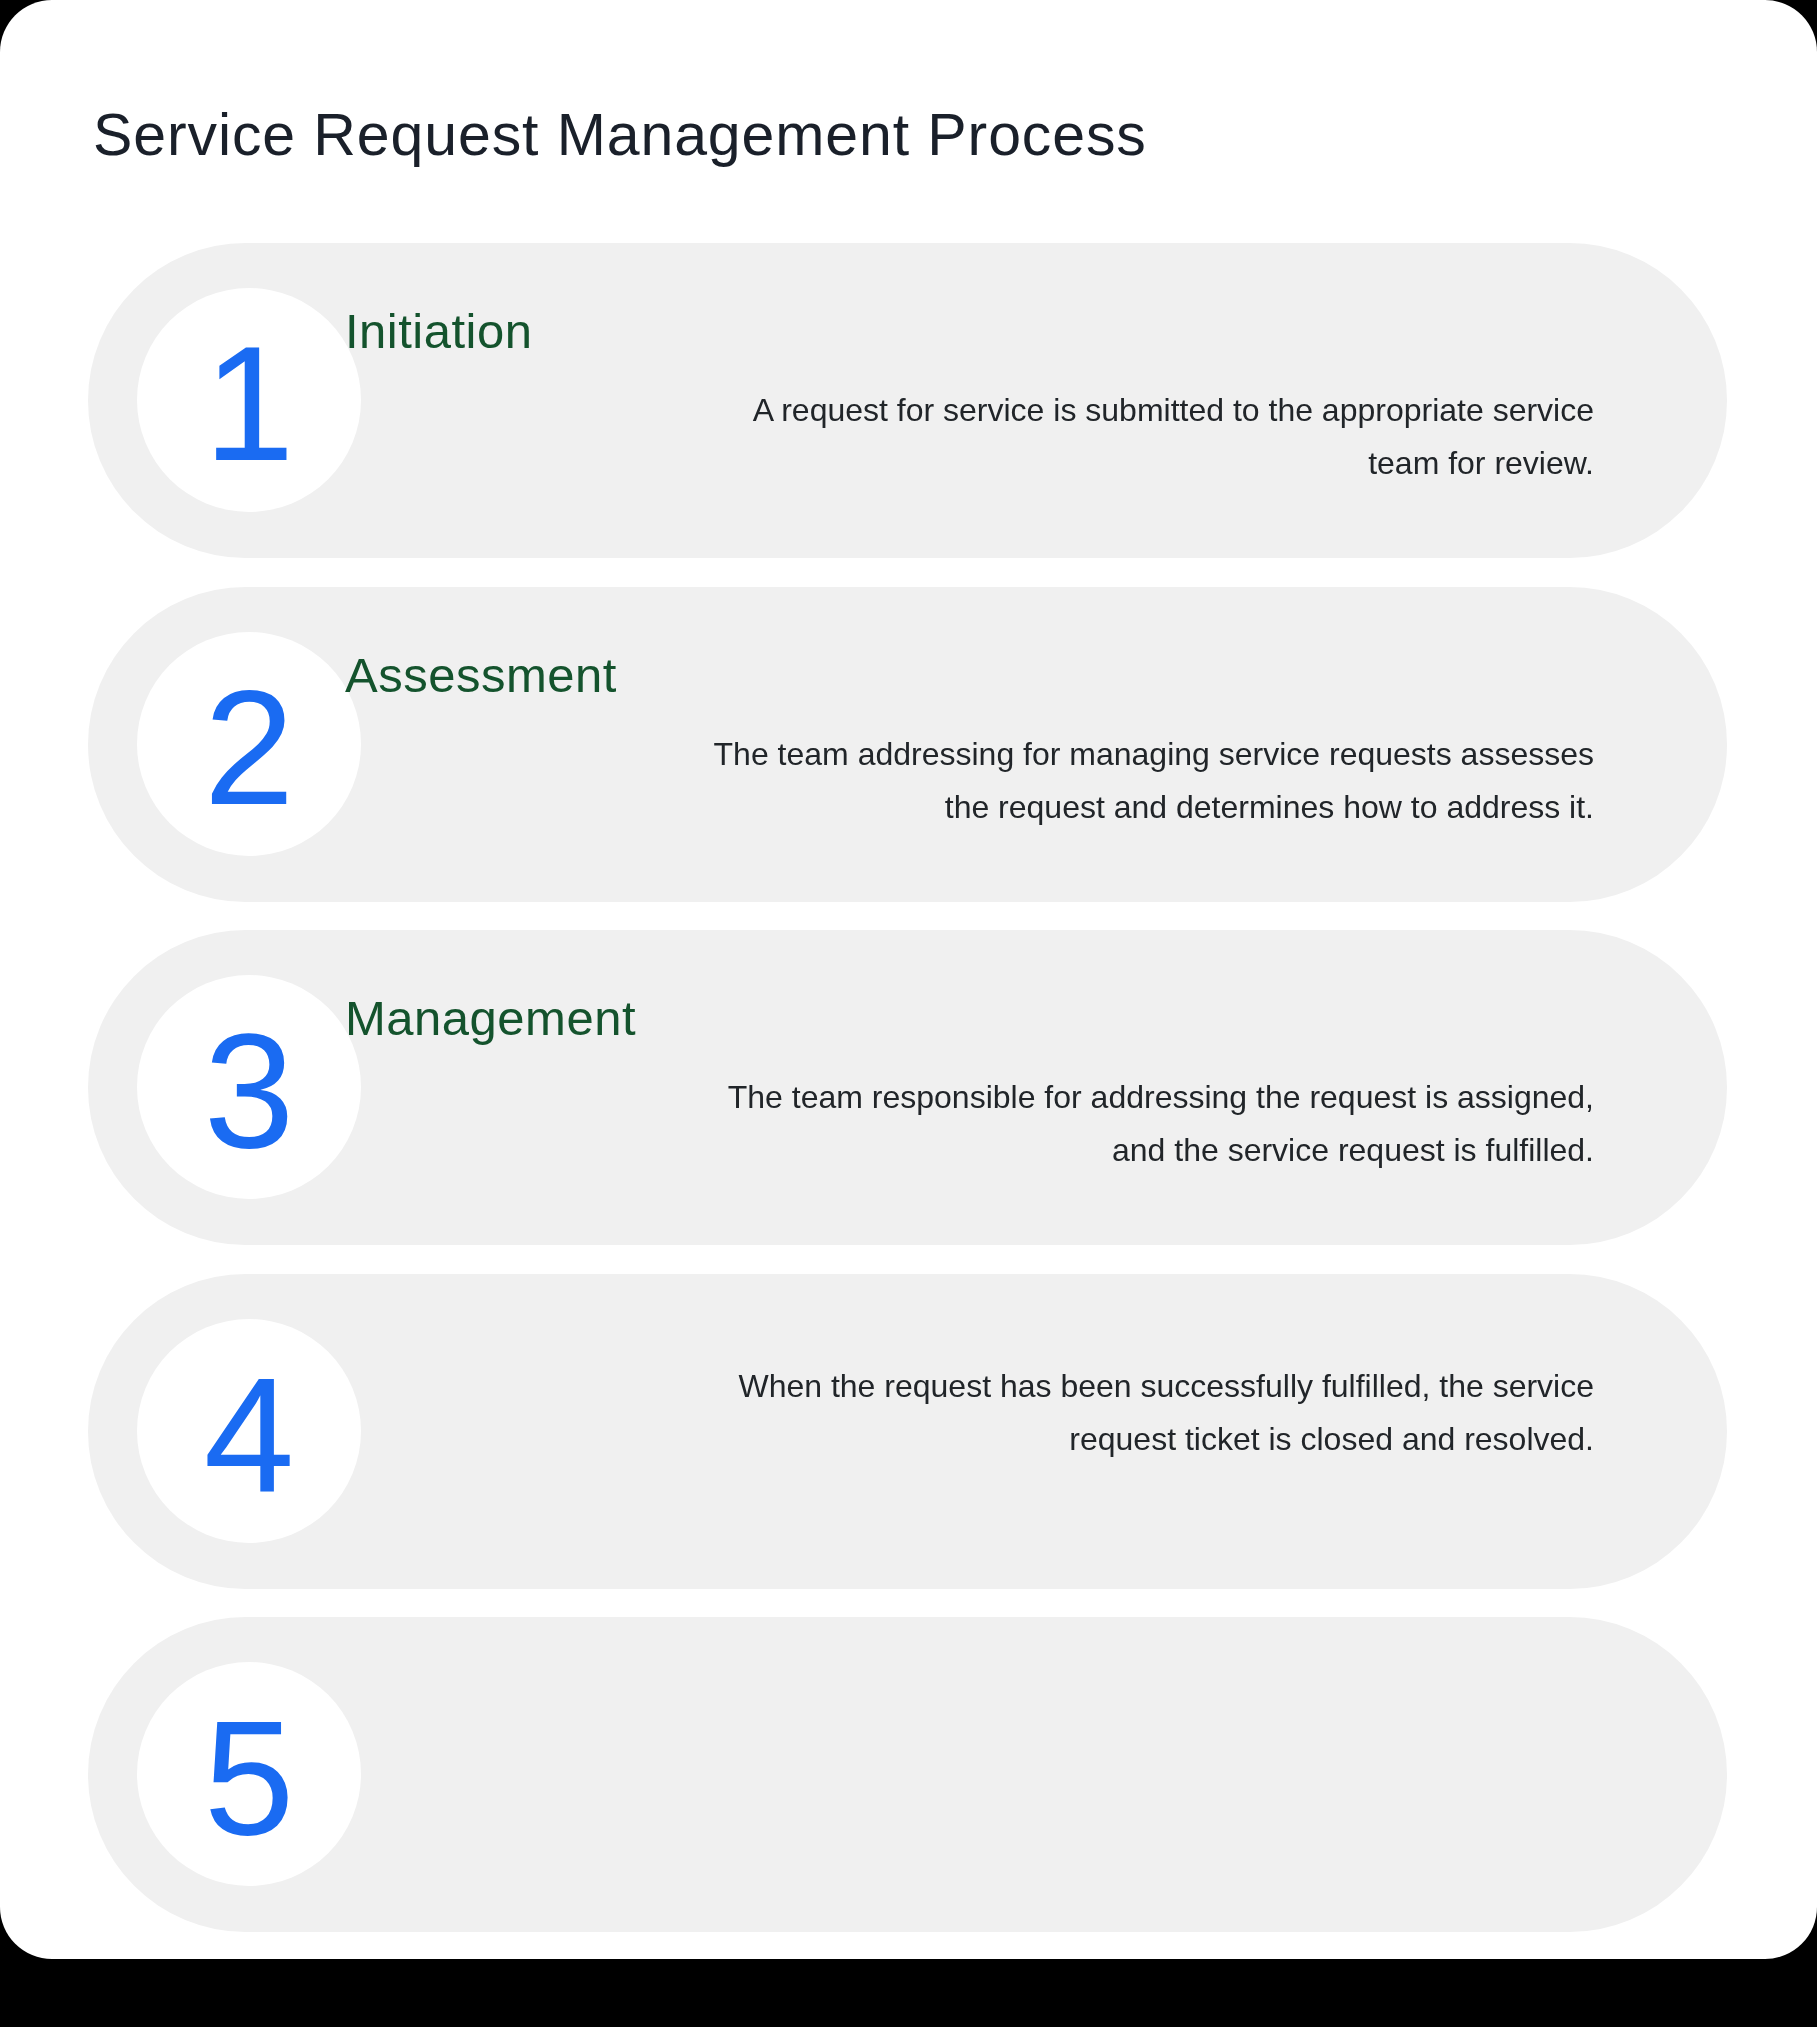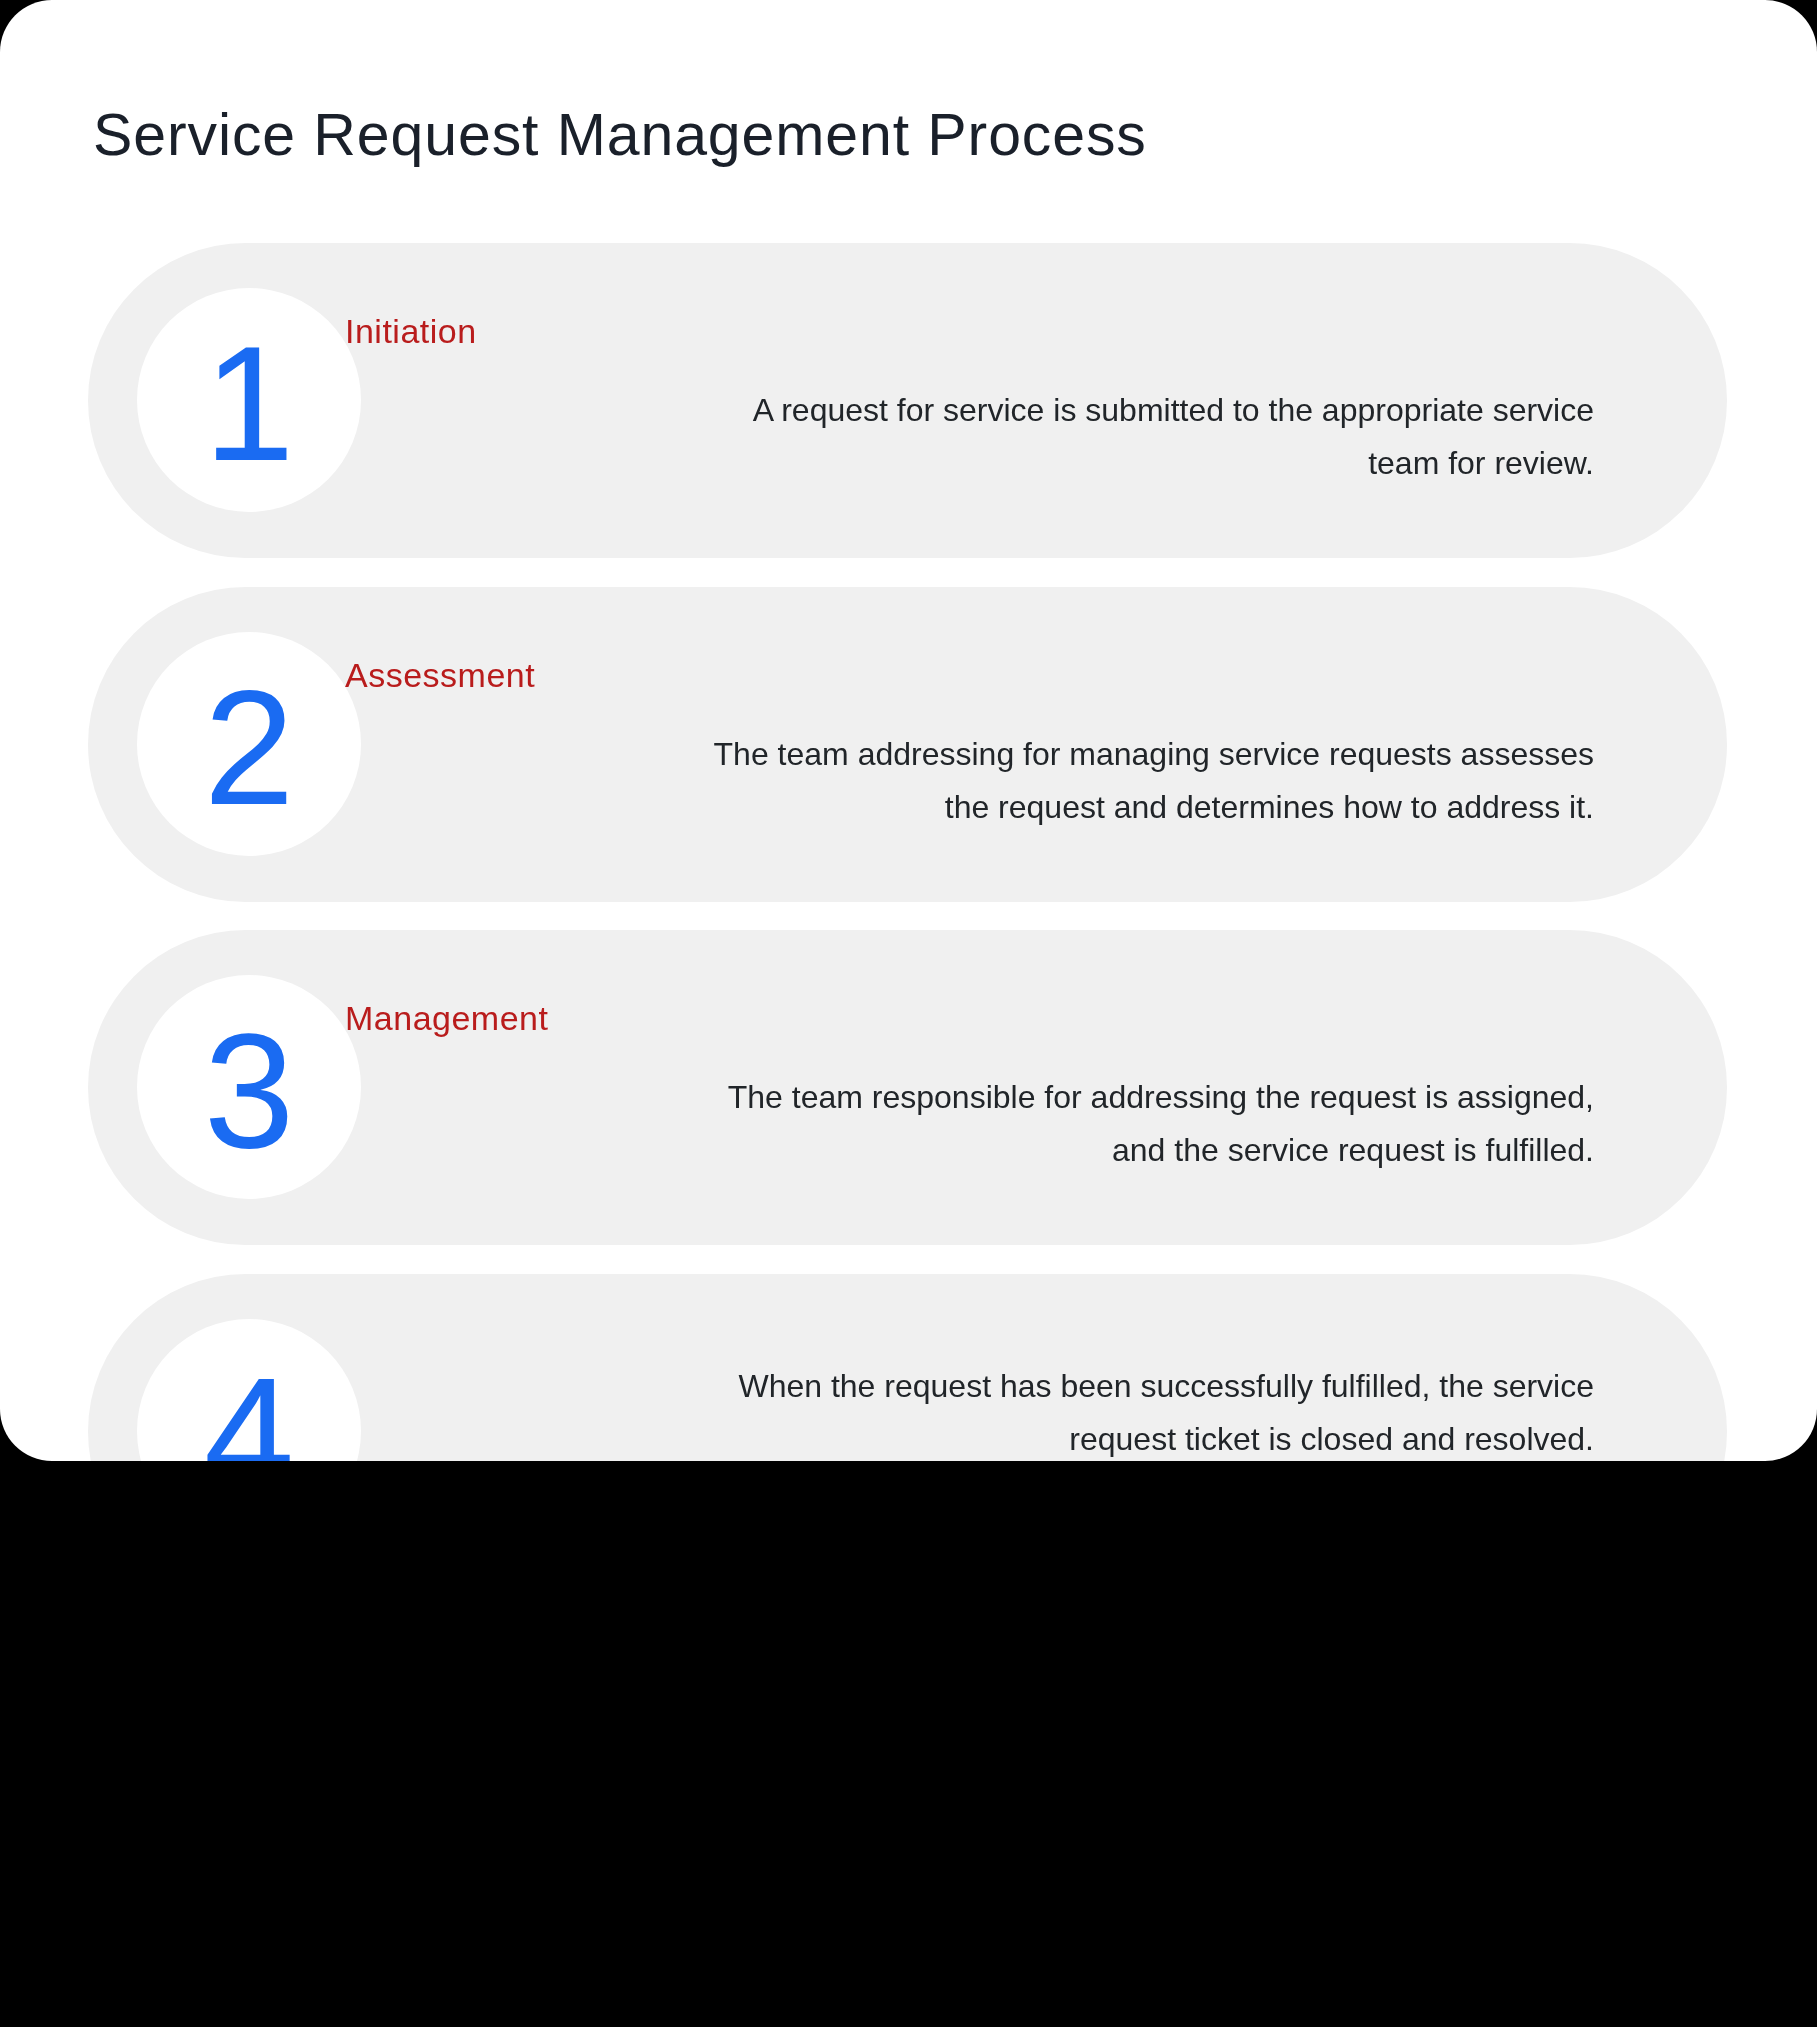--- a/index.html
+++ b/index.html
@@ -1,19 +1,19 @@
 <!DOCTYPE html>
 <html style="font-size:15px"><head>
 <meta charset="utf-8">
 <style>
   html, body { margin: 0; padding: 0; background: #000; }
   .page {
     position: relative;
     width: 1817px;
-    height: 1461px;
+    height: 1959px;
     background: #ffffff;
     border-radius: 52px;
     overflow: hidden;
     font-family: "Liberation Sans", sans-serif;
   }
   .title {
     position: absolute;
     left: 93px;
     top: 106px;
     margin: 0;
@@ -56,25 +56,25 @@
     transform: translateY(2.8px);
   }
   .text-col {
     position: absolute;
     left: 257px;
     top: 61px;
     width: 1249px;
   }
   .step-title {
     margin: 0;
-    font-size: 34px;
+    font-size: 49px;
     line-height: 55px;
     font-weight: 300;
     letter-spacing: 0.5px;
-    color: #b91c1c;
+    color: #14532d;
   }
   .step-desc {
     margin: 24.6px 0 0 0;
     font-size: 32px;
     line-height: 53px;
     font-weight: 400;
     color: #212529;
     white-space: pre-line;
     text-align: right;
   }

